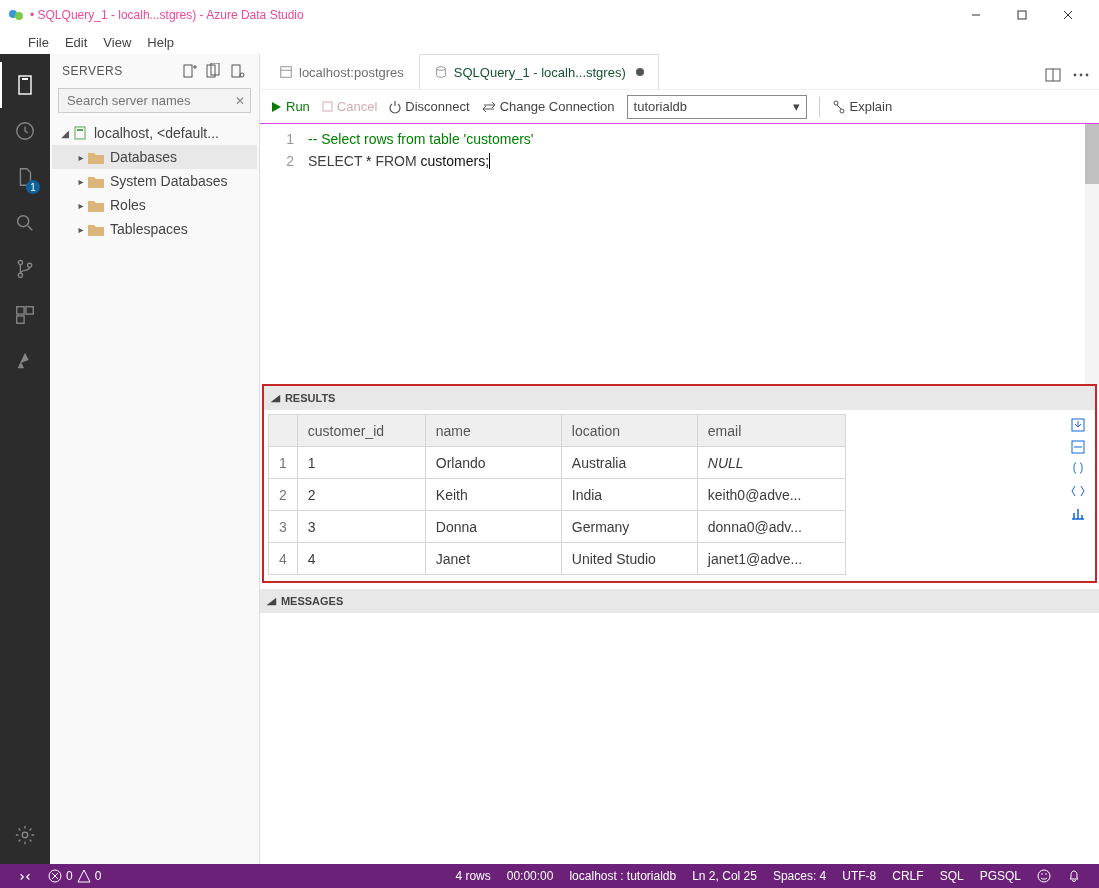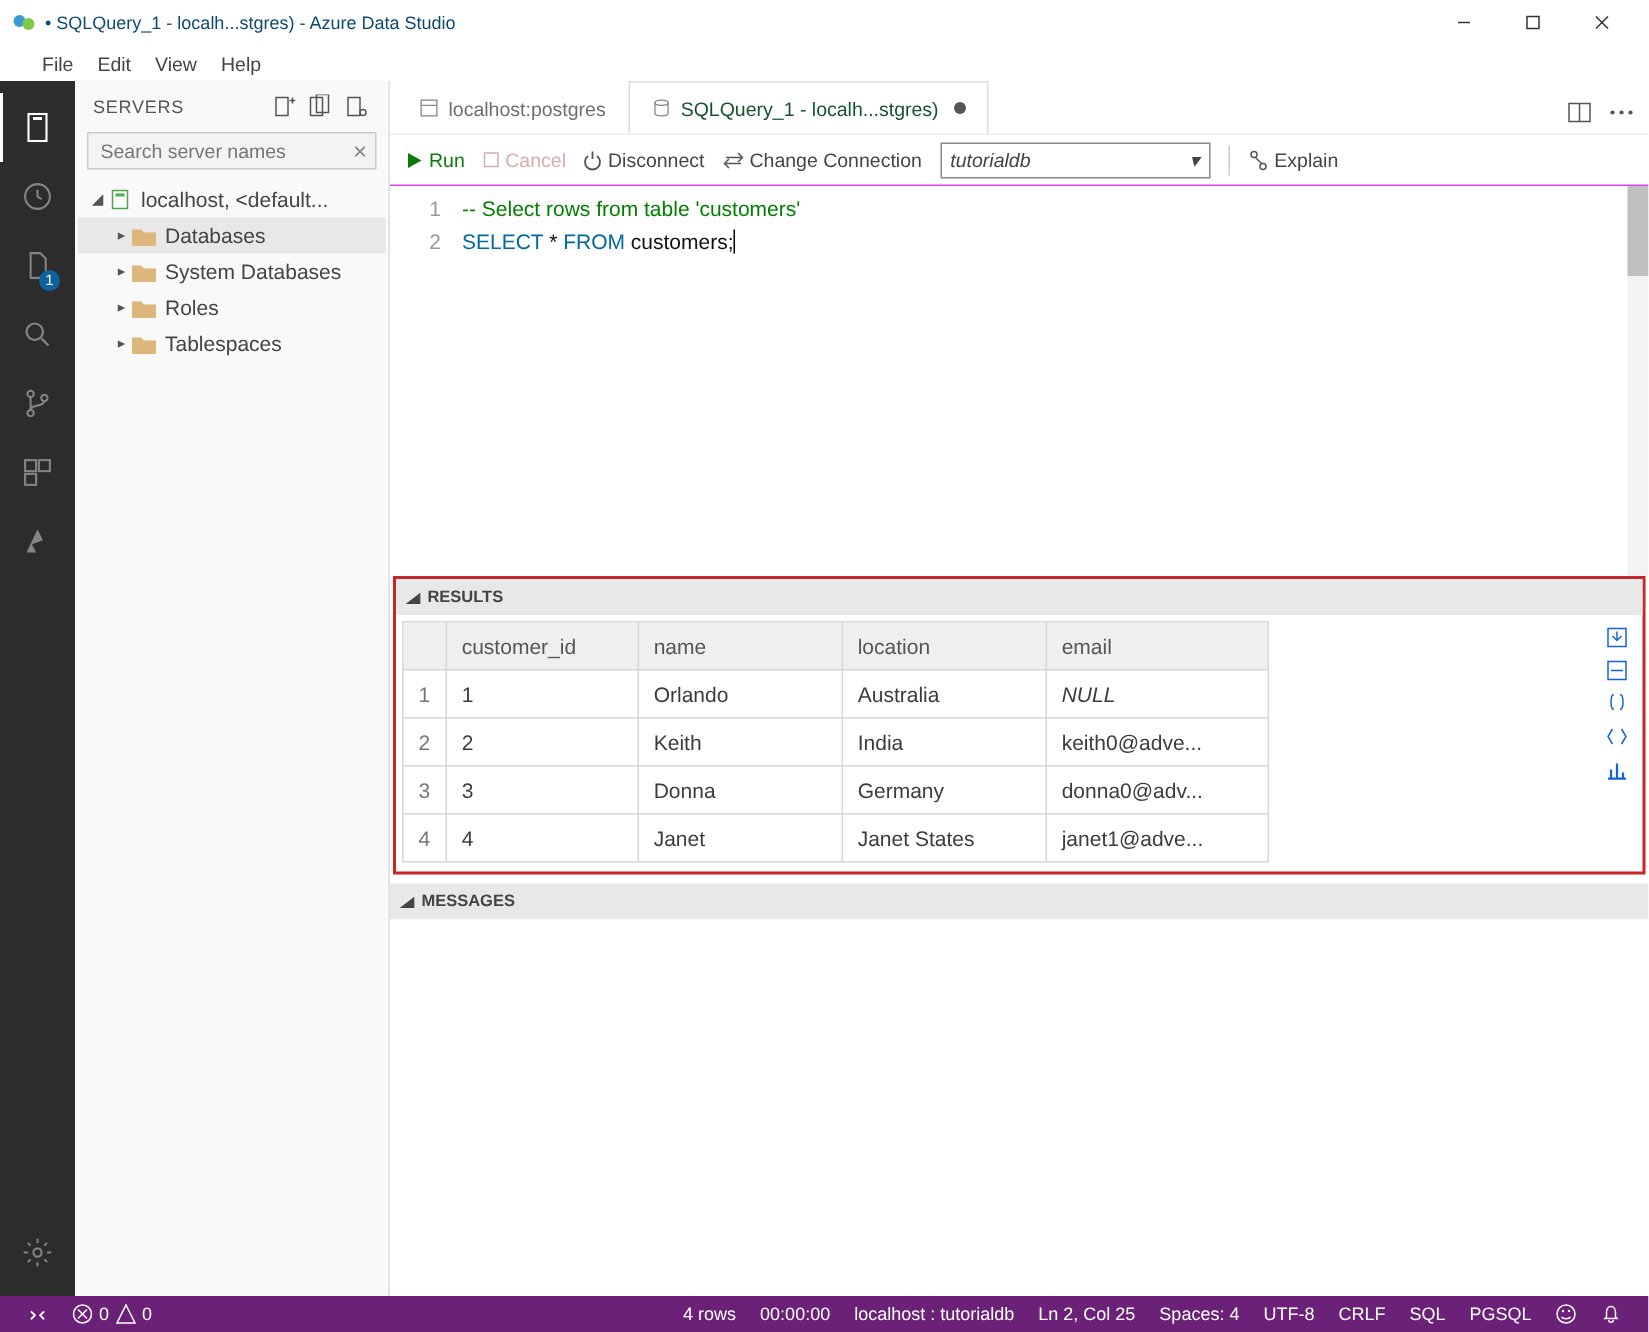--- a/index.html
+++ b/index.html
@@ -1,20 +1,20 @@
 <!DOCTYPE html>
 <html><head>
 <meta charset="utf-8">
 <style>
   * { margin:0; padding:0; box-sizing:border-box; font-family:"Segoe UI",Arial,sans-serif; }
   body { width:1099px; height:888px; background:#fff; display:flex; flex-direction:column; font-size:13px; color:#333; overflow:hidden;}
   
   .titlebar { height:30px; display:flex; align-items:center; padding:0 8px; }
   .titlebar .app-icon { width:16px; height:16px; margin-right:6px; }
-  .titlebar .title { font-size:12px; color:#0c4a6e; }
+  .titlebar .title { font-size:12px; color:#ec4899; }
   .titlebar .spacer { flex:1; }
   .winbtn { width:46px; height:30px; display:flex; align-items:center; justify-content:center; color:#333; }
   .winbtn svg { width:10px; height:10px; }
   
   .menubar { height:24px; display:flex; align-items:center; padding:0 20px; font-size:13px; color:#444; }
   .menubar .menuitem { padding:2px 8px; }
   
   .main { flex:1; display:flex; min-height:0; }
   
   .activitybar { width:50px; background:#2c2c2c; display:flex; flex-direction:column; align-items:center; padding-top:8px; }
@@ -44,28 +44,28 @@
   .tab.active { color:#14532d; border-color:#ddd; background:#fff;}
   .tab .ticon2 { width:14px; height:14px; margin-right:6px; color:#888; }
   .tab .dirty-dot { width:8px; height:8px; background:#555; border-radius:50%; margin-left:10px; }
   .tabbar .spacer { flex:1; }
   .tabbar .tabbtn { width:28px; height:28px; display:flex; align-items:center; justify-content:center; color:#555; }
   
   .qtoolbar { height:34px; display:flex; align-items:center; padding:0 10px; gap:12px; border-bottom:1px solid #d946ef; font-size:13px; color:#444;}
   .qbtn { display:flex; align-items:center; gap:4px; }
   .qbtn.run { color:#0b7a0b; }
   .qbtn.cancel { color:#c38b8b; opacity:.7; }
-  .qselect { width:180px; height:24px; border:1px solid #888; display:flex; align-items:center; justify-content:space-between; padding:0 6px; font-size:13px;font-style:italic;}
+  .qselect { width:180px; height:24px; border:1px solid #888; display:flex; align-items:center; justify-content:space-between; padding:0 6px; font-size:13px;}
   .qtoolbar .divider { width:1px; height:20px; background:#ccc; }
   
   .code-editor { flex:0 0 auto; height:260px; display:flex; font-family:Consolas,monospace; font-size:14px; position:relative; }
   .gutter { width:48px; text-align:right; padding:4px 14px 0 0; color:#999; line-height:22px; }
   .code { flex:1; padding:4px 0 0 0; line-height:22px; white-space:pre; }
   .tok-comment { color:#008000; }
-  .tok-kw { color:#0369a1; }
+  .tok-kw { color:#404040; }
   .tok-ident { color:#111; }
   .cursor-bar { display:inline-block; width:1px; height:16px; background:#000; vertical-align:text-bottom;}
   .scrollbar-track { position:absolute; right:0; top:0; width:14px; height:100%; background:#f3f3f3;}
   .scrollbar-thumb { position:absolute; right:0; top:0; width:14px; height:60px; background:#c0c0c0;}
   
   .respane { border:2px solid #c72626; margin:0 2px; display:flex; flex-direction:column; }
   .sec-header { height:24px; background:#e8e8e8; display:flex; align-items:center; padding:0 8px; font-size:11px; font-weight:600; color:#444; gap:6px;}
   .sec-header .tri { font-size:9px; transform:scaleX(1.3);}
   .res-body { display:flex; }
   .res-table { border-collapse:collapse; margin:4px 4px 6px 4px; }
@@ -381,21 +381,21 @@
             <td class="rownum">3</td>
             <td>3</td>
             <td>Donna</td>
             <td>Germany</td>
             <td>donna0@adv...</td>
           </tr>
           <tr>
             <td class="rownum">4</td>
             <td>4</td>
             <td>Janet</td>
-            <td>Janet States</td>
+            <td>United Studio</td>
             <td>janet1@adve...</td>
           </tr>
         </tbody>
           </table>
         <div class="res-actions">
           <span class="ract">
               <svg width="16" height="16" viewBox="0 0 16 16">
                 <rect x="2" y="2" width="12" height="12" stroke="#1464d8" fill="none"></rect>
                 <path d="M8 4v6M5 7l3 3 3-3" stroke="#1464d8" fill="none"></path>
               </svg>

